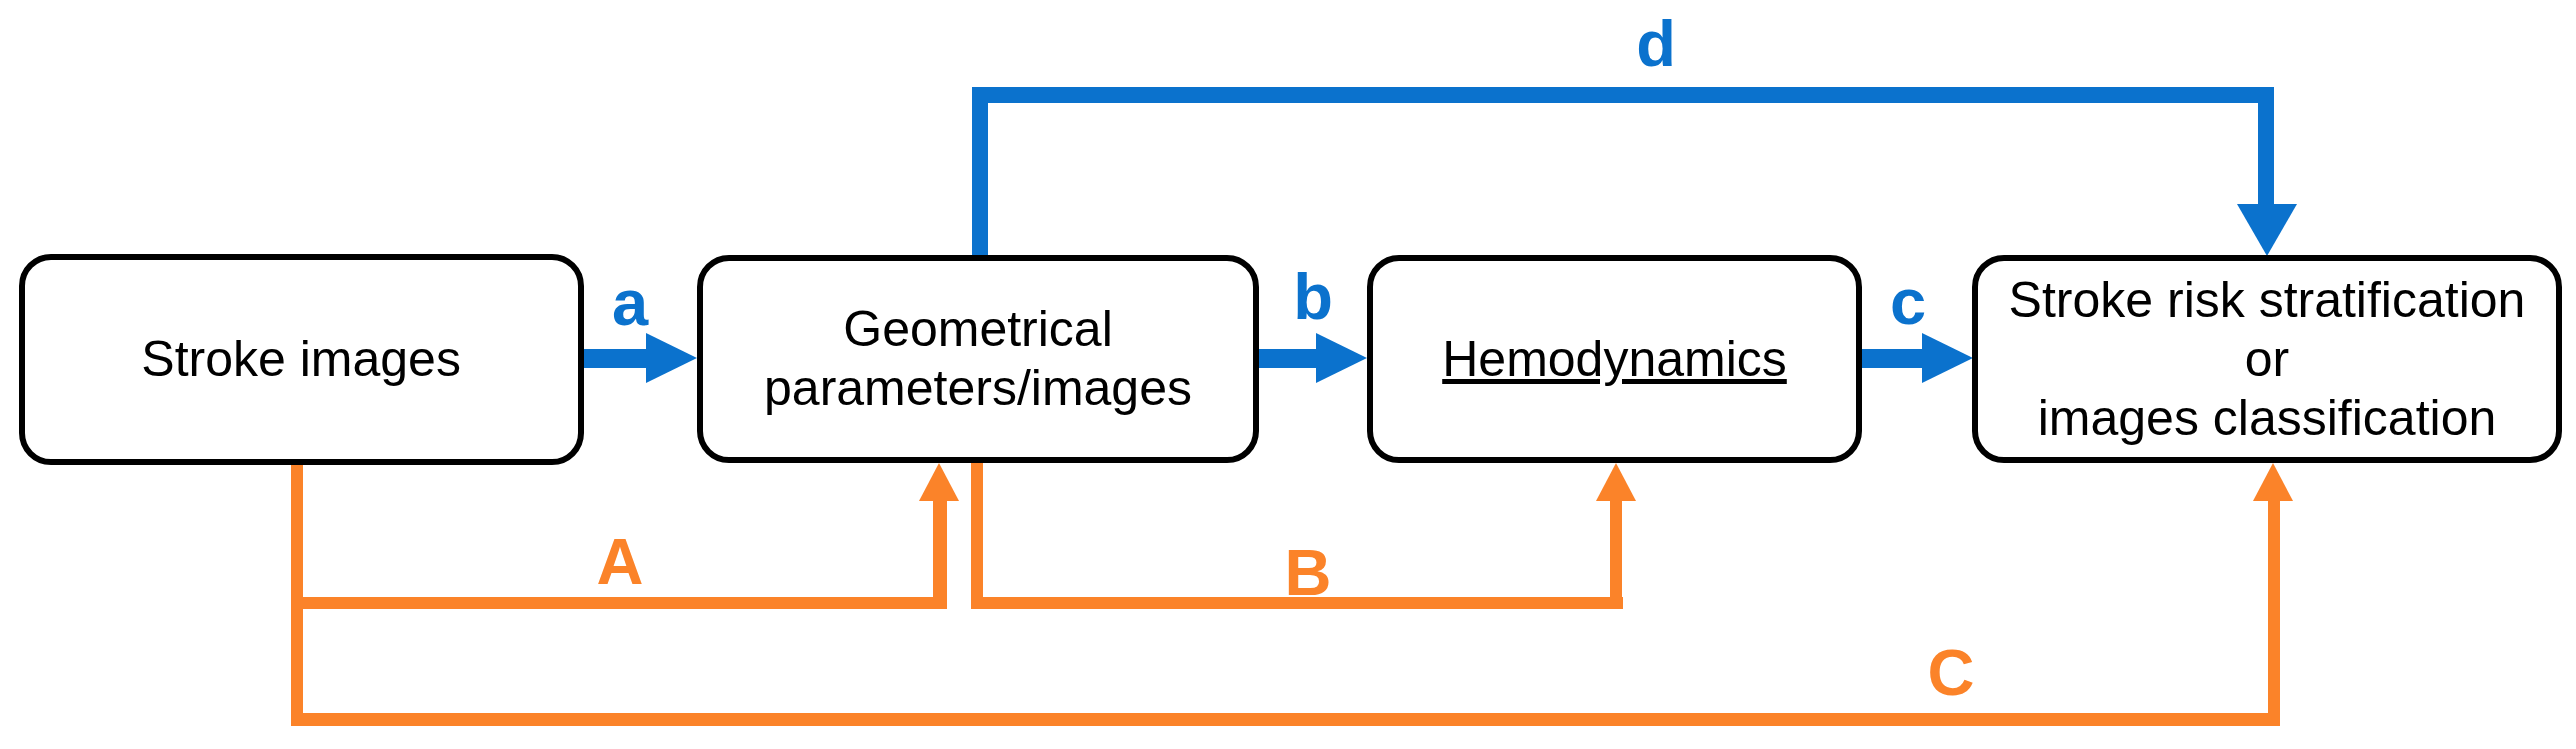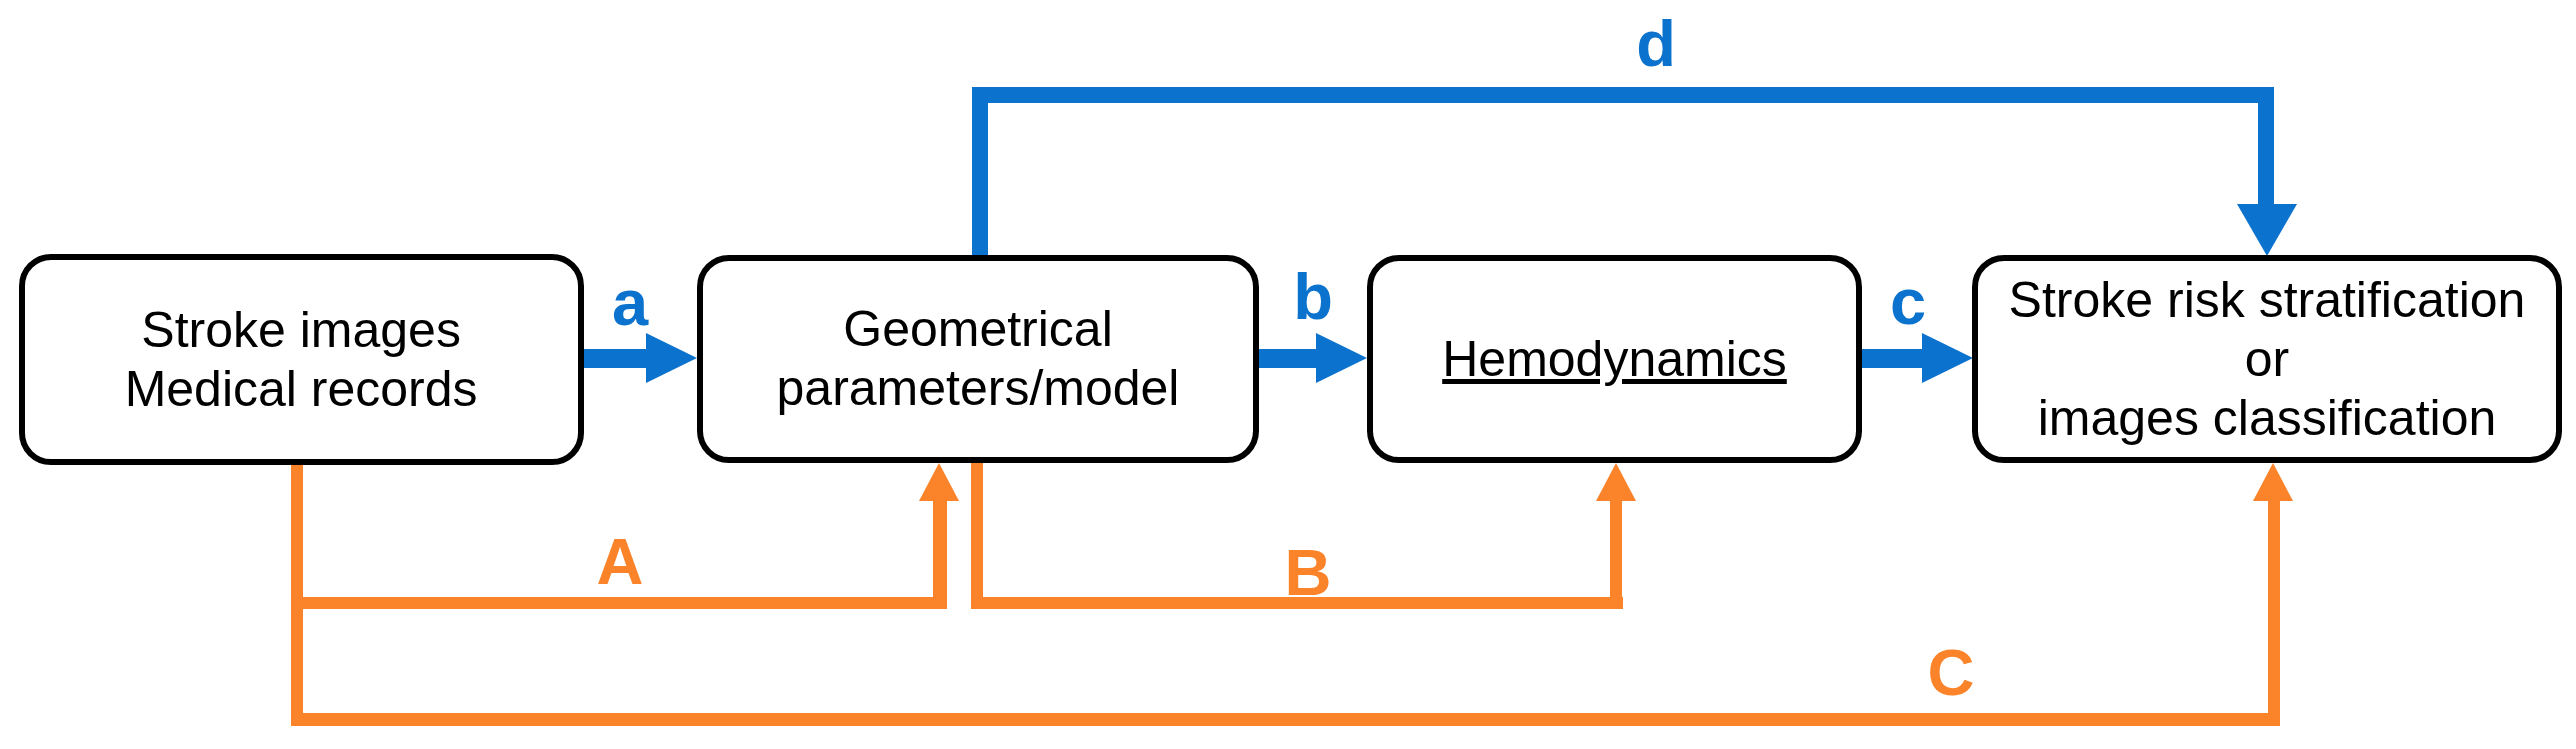--- a/index.html
+++ b/index.html
@@ -98,26 +98,25 @@
   <div class="tri up-orange" style="left:1596px;top:463px;"></div>
   <div class="lbl orange" style="left:1308px;top:572px;">B</div>
 
   <div class="seg orange" style="left:291px;top:713px;width:1989px;height:13px;"></div>
   <div class="seg orange" style="left:2268px;top:499px;width:12.4px;height:227px;"></div>
   <div class="tri up-orange" style="left:2253px;top:463px;"></div>
   <div class="lbl orange" style="left:1951px;top:672px;">C</div>
 
   <div class="node" style="left:18.6px;top:254px;width:565px;height:211px;">
     <span>Stroke images</span>
-    <span>Medical records</span>
   </div>
 
   <div class="node" style="left:697px;top:255px;width:562px;height:208px;">
     <span>Geometrical</span>
-    <span>parameters/model</span>
+    <span>parameters/images</span>
   </div>
 
   <div class="node" style="left:1367px;top:255px;width:495px;height:208px;text-decoration:underline;">
     <span>Hemodynamics</span>
   </div>
 
   <div class="node" style="left:1972px;top:255px;width:590px;height:208px;">
     <span>Stroke risk stratification</span>
     <span>or</span>
     <span>images classification</span>

